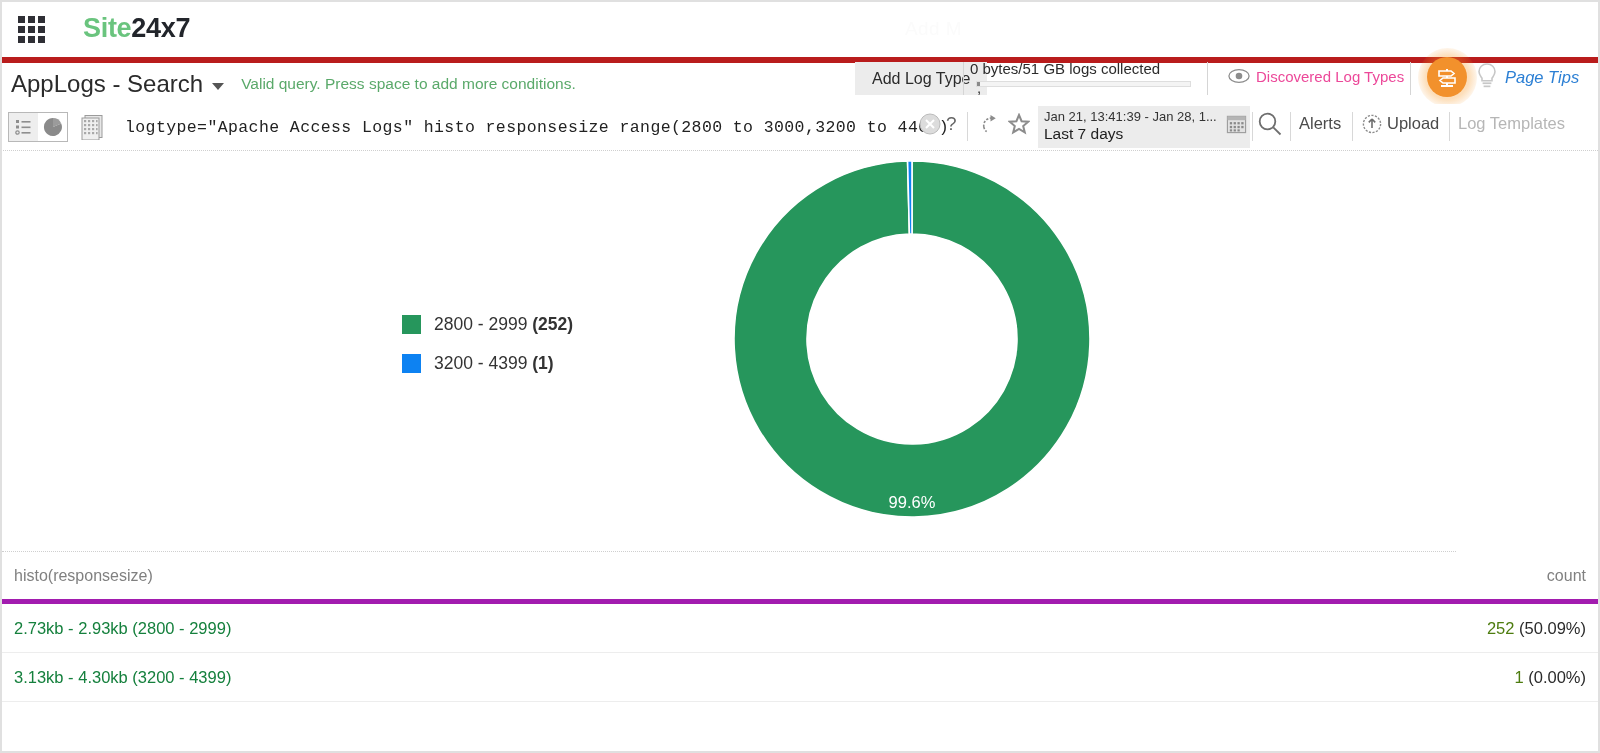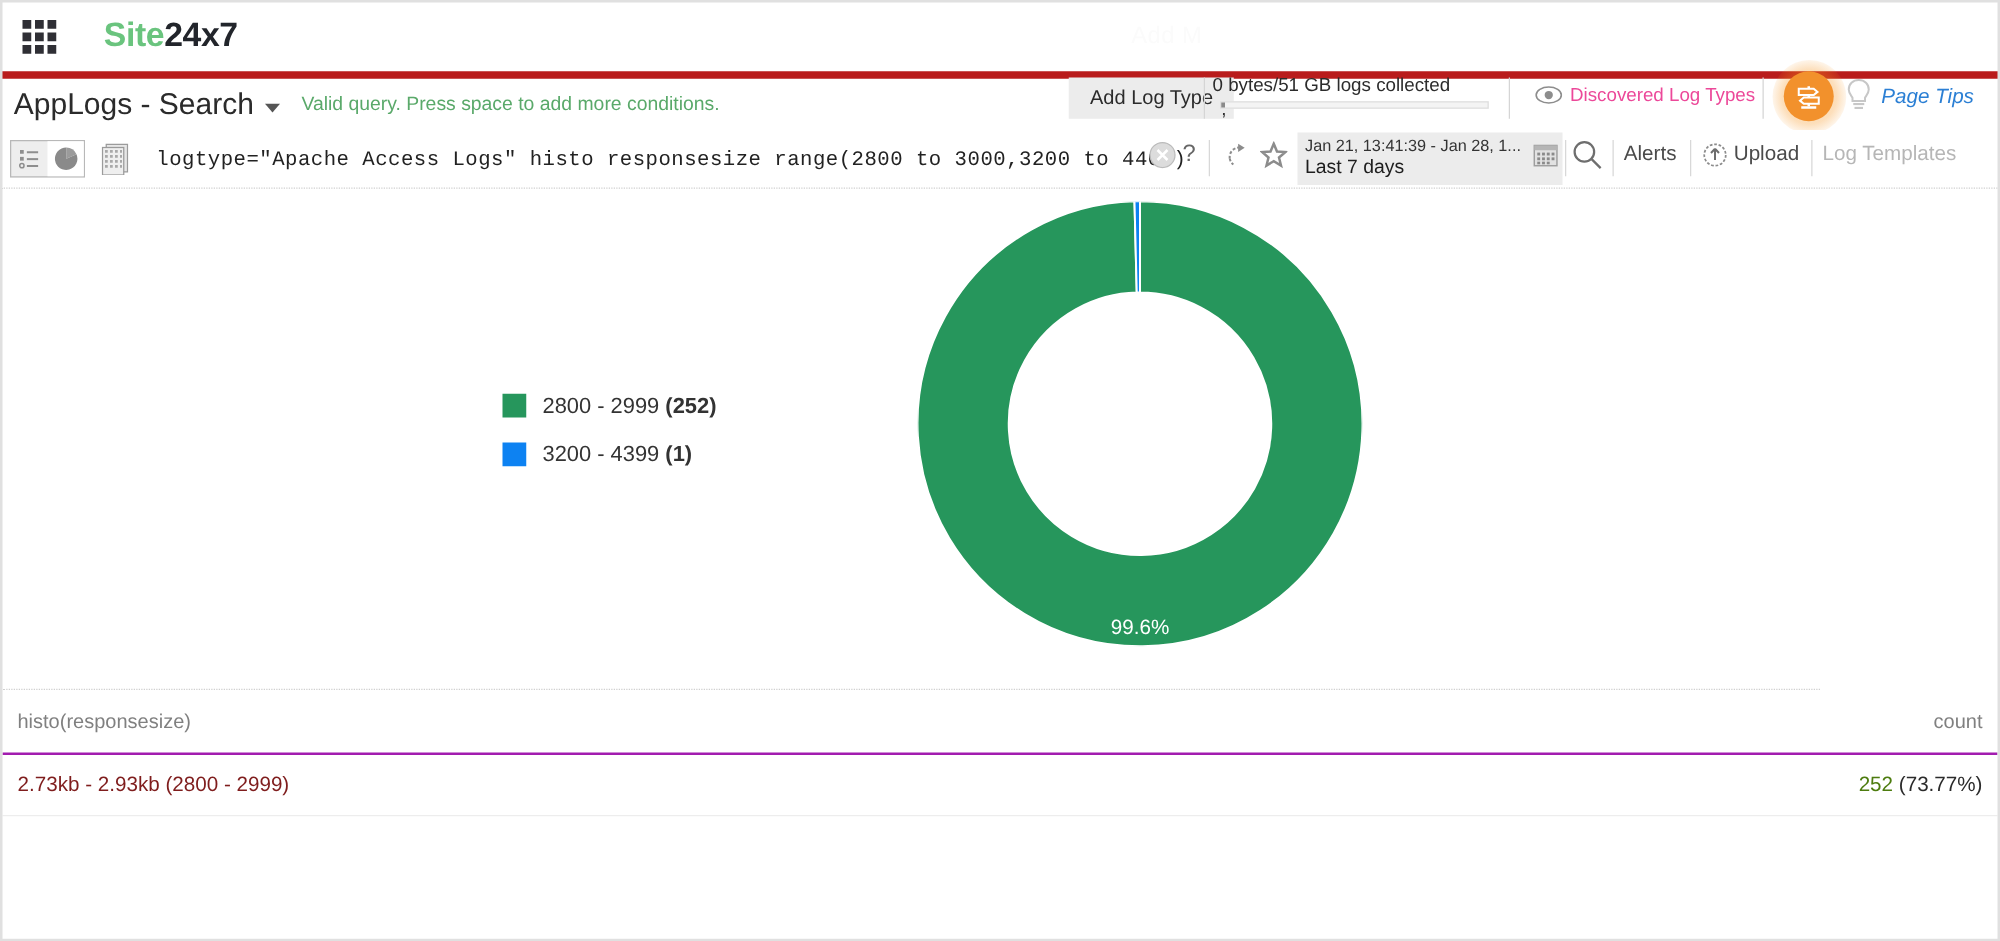--- a/index.html
+++ b/index.html
@@ -275,23 +275,23 @@
     width: 1596px; height: 198px;
     background: #ffffff;
   }
   .res-row {
     display: flex; align-items: center;
     height: 49px;
     border-bottom: 1px solid #ededed;
     padding: 0 12px;
   }
   .res-row.head {
-    height: 51px; border-bottom: 2px solid #a21caf; justify-content: space-between;
-  }
-  .res-c1 { flex: 1; font-size: 16.5px; color: #7f1d1d; }
+    height: 51px; border-bottom: 5px solid #a21caf; justify-content: space-between;
+  }
+  .res-c1 { flex: 1; font-size: 16.5px; color: #15803d; }
   .res-c2 { width: 200px; text-align: right; font-size: 16.5px; color: #2b2b2b; }
   .res-row.head .res-c1,
   .res-row.head .res-c2 { color: #808080; font-size: 16px; }
   .res-c2 .cnum { color: #4d7c0f; }
   .res-pad { height: 46px; }
 
   
   .page-border {
     position: absolute; left: 0; top: 0;
     width: 1600px; height: 753px;
@@ -500,20 +500,26 @@
   </div>
 
   <div class="results">
     <div class="res-row head">
       <div class="res-c1">histo(responsesize)</div>
       <div class="res-c2">count</div>
     </div>
     <div class="res-row">
       <div class="res-c1">2.73kb - 2.93kb (2800 - 2999)</div>
       <div class="res-c2">
-        <span class="cnum">252</span><span> (73.77%)</span>
+        <span class="cnum">252</span><span> (50.09%)</span>
+      </div>
+    </div>
+    <div class="res-row">
+      <div class="res-c1">3.13kb - 4.30kb (3200 - 4399)</div>
+      <div class="res-c2">
+        <span class="cnum">1</span><span> (0.00%)</span>
       </div>
     </div>
     <div class="res-pad"></div>
   </div>
 
   <div class="page-border"></div>
 </div>
 
 </body></html>

